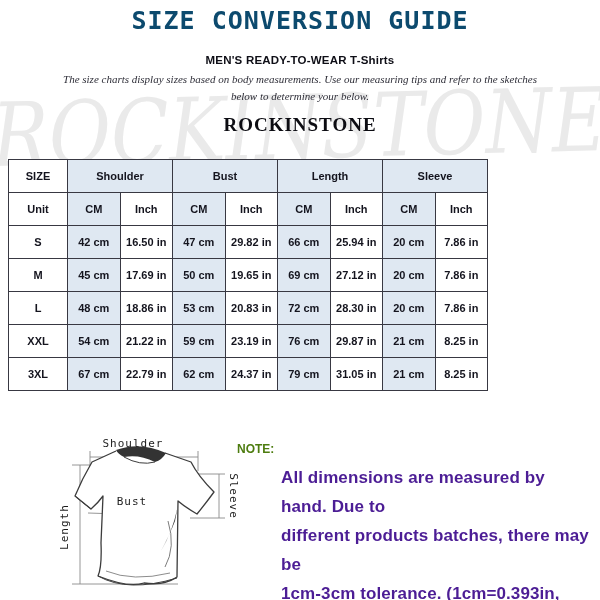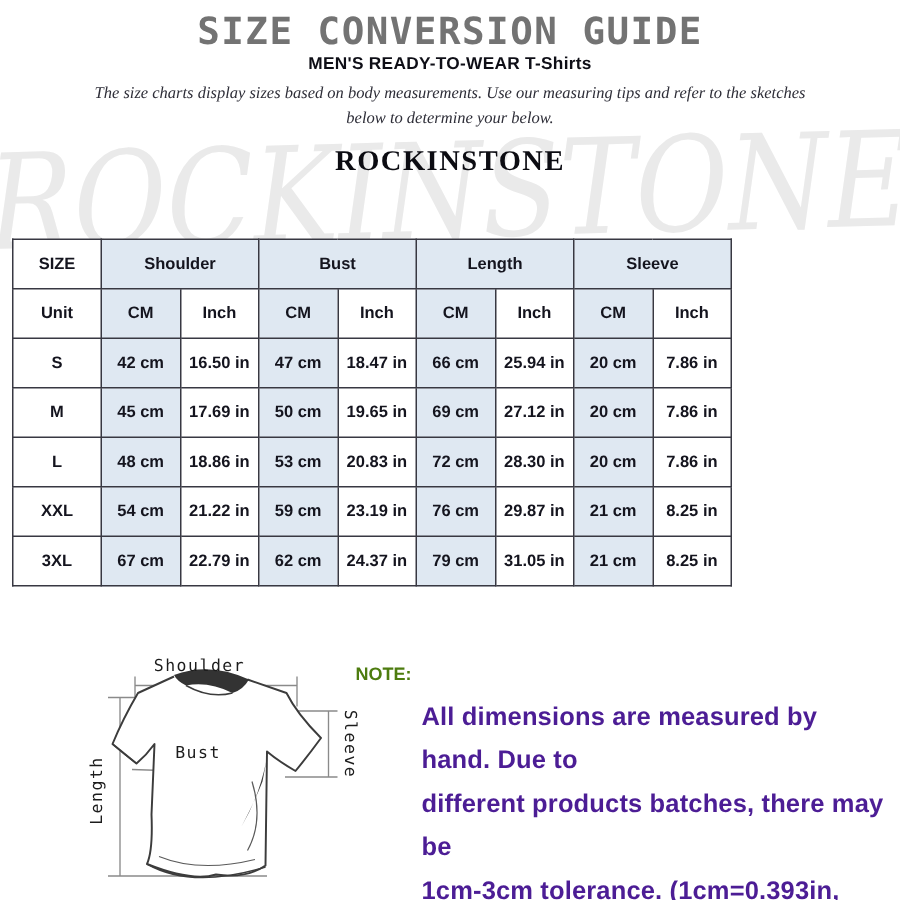--- a/index.html
+++ b/index.html
@@ -7,25 +7,25 @@
   body { font-family:"Liberation Sans", sans-serif; color:#16161e; }
   .page { position:relative; width:600px; height:600px; background:#fff; overflow:hidden; }
 
   
   .watermark-wrap { position:absolute; top:58px; left:0; width:600px; height:130px; z-index:0; pointer-events:none; }
   .header-stack { position:relative; z-index:1; }
 
   .title {
     text-align:center; padding-top:6px;
     font-family:"DejaVu Sans Mono", monospace;
-    font-weight:bold; font-size:25px; letter-spacing:1px; color:#737373;
+    font-weight:bold; font-size:25px; letter-spacing:1px; color:#0c4a6e;
     white-space:nowrap;
   }
   .subtitle {
-    text-align:center; margin-top:2px;
+    text-align:center; margin-top:19px;
     font-size:11.5px; font-weight:bold; letter-spacing:0.2px; color:#0e0e16;
   }
   .desc {
     text-align:center; margin-top:5px;
     font-family:"Liberation Serif", serif; font-style:italic;
     font-size:11px; line-height:17px; color:#2e2e38;
   }
   .brand {
     text-align:center; margin-top:9px;
     font-family:"Liberation Serif", serif; font-weight:bold;
@@ -103,21 +103,21 @@
         <td class="blue">CM</td>
         <td>Inch</td>
       </tr>
     </thead>
     <tbody>
         <tr>
           <td>S</td>
           <td class="blue">42 cm</td>
           <td>16.50 in</td>
           <td class="blue">47 cm</td>
-          <td>18.47 in</td>
+          <td>29.82 in</td>
           <td class="blue">66 cm</td>
           <td>25.94 in</td>
           <td class="blue">20 cm</td>
           <td>7.86 in</td>
         </tr>
         <tr>
           <td>M</td>
           <td class="blue">45 cm</td>
           <td>17.69 in</td>
           <td class="blue">50 cm</td>

